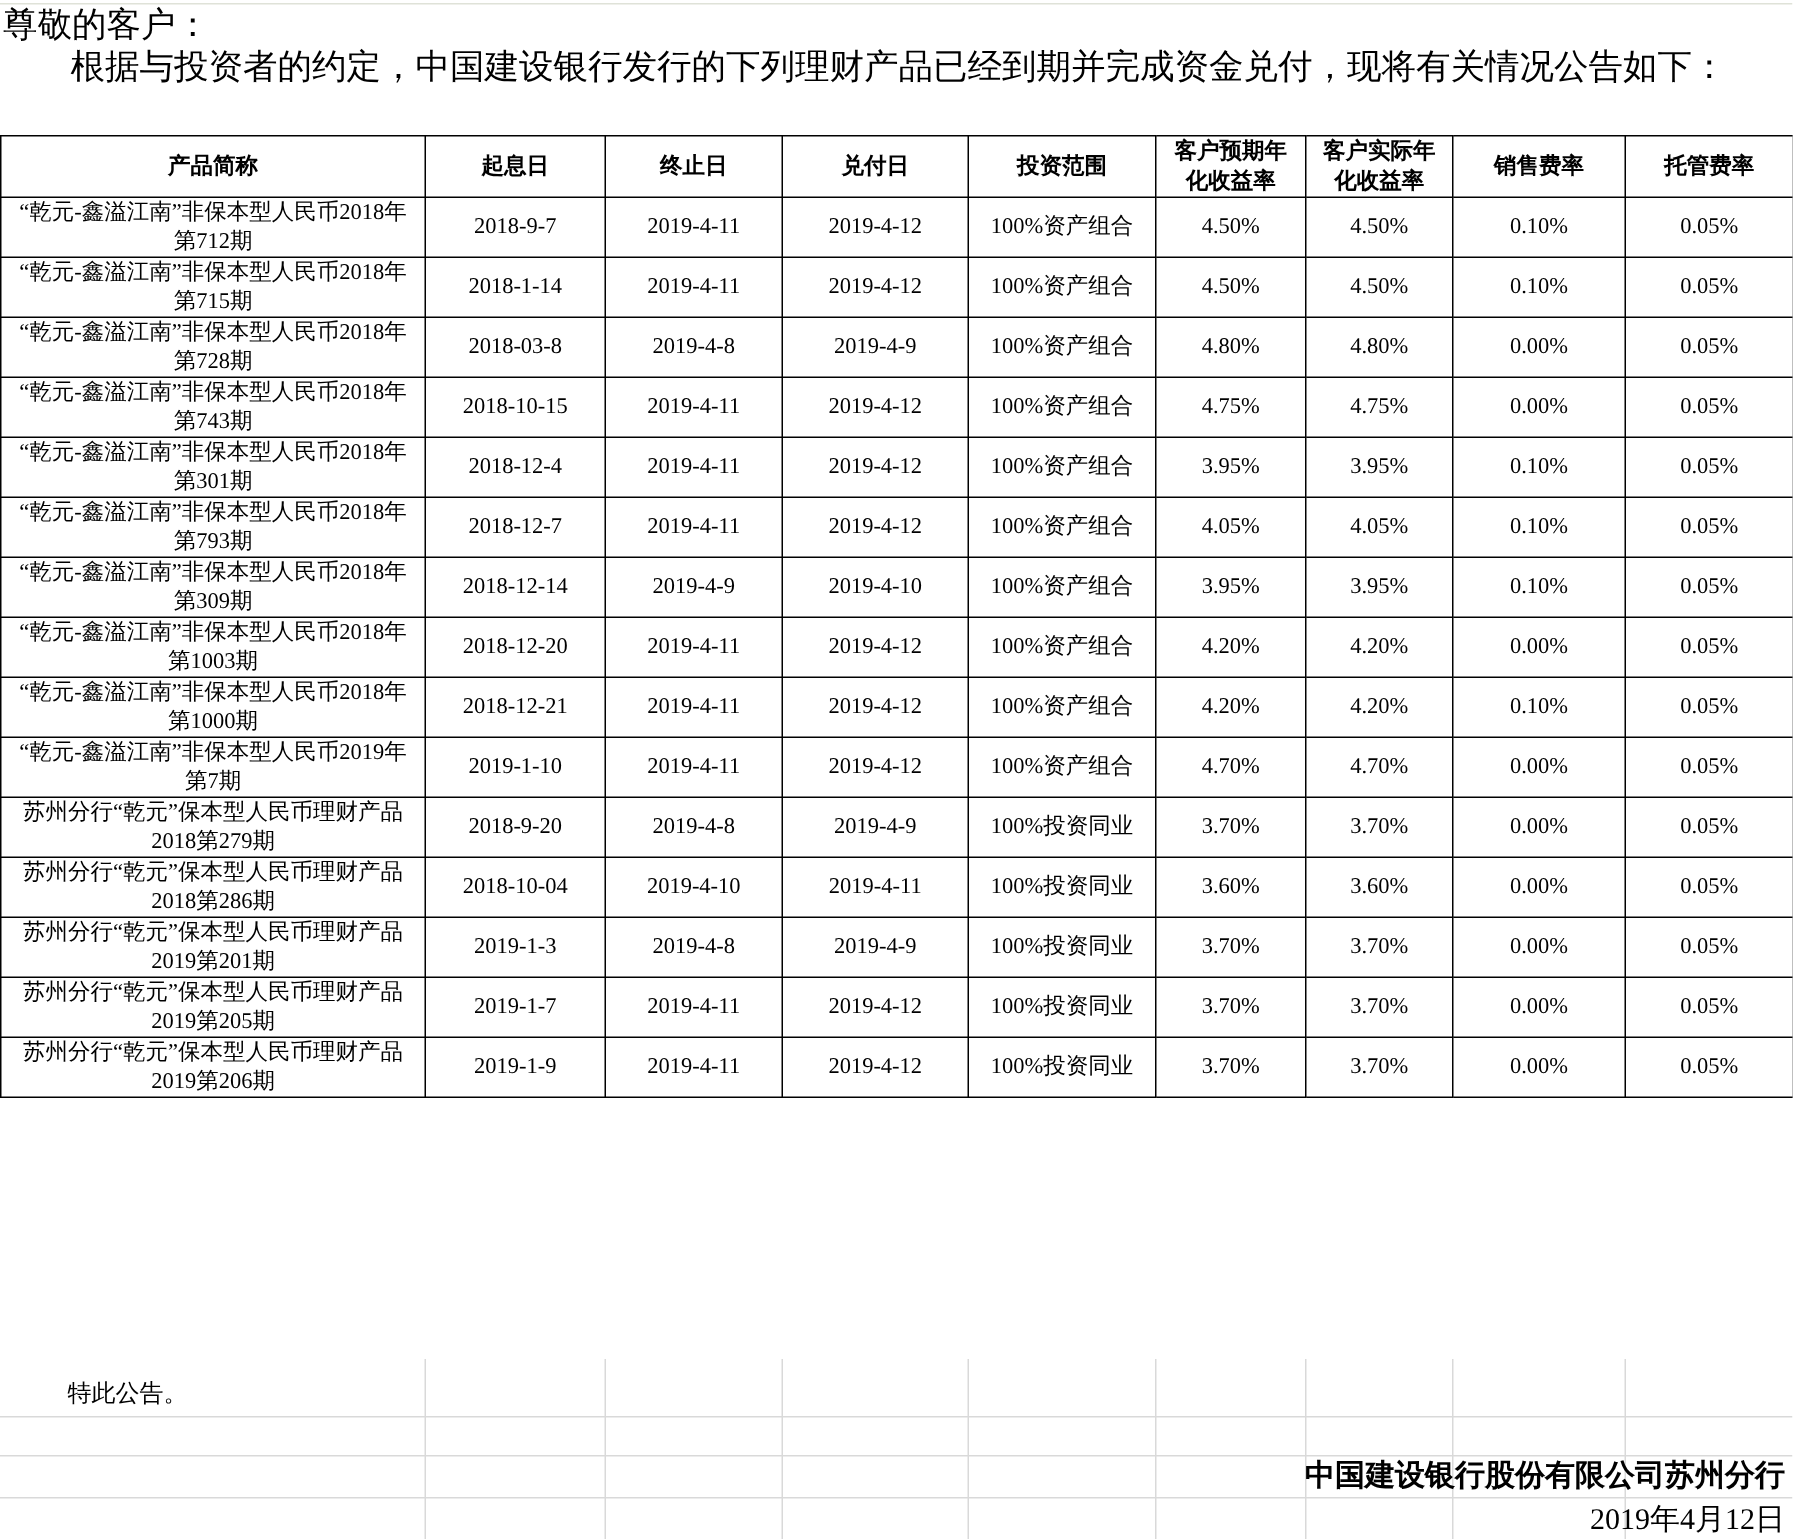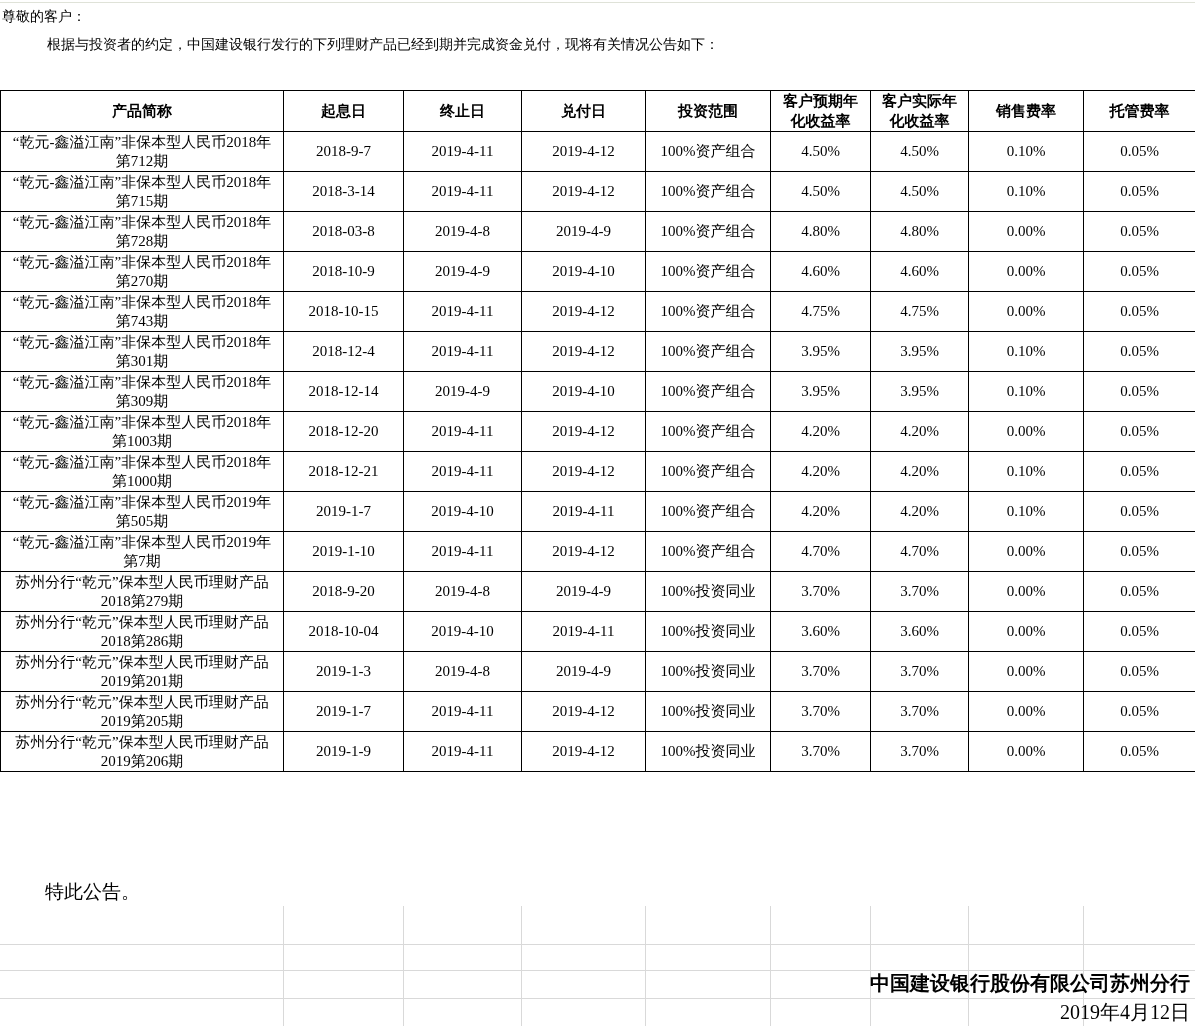--- a/index.html
+++ b/index.html
@@ -11,21 +11,21 @@
     color: #000000;
     font-family: "Liberation Serif", "DejaVu Serif", serif;
     overflow: hidden;
   }
 
   .intro {
     position: absolute;
     top: 3px;
     left: 2px;
     width: 1190px;
-    font-size: 14px;
+    font-size: 23px;
     line-height: 28px;
   }
   .intro .line2 { text-indent: 45px; }
 
   table.products {
     position: absolute;
     top: 90px;
     left: 0;
     width: 1195px;
     border-collapse: collapse;
@@ -46,23 +46,23 @@
     font-weight: bold;
     line-height: 20px;
   }
   table.products td { line-height: 19px; }
   table.products td.name-cell {
     overflow-wrap: break-word;
   }
 
   .closing {
     position: absolute;
-    top: 879px;
+    top: 919px;
     left: 45px;
-    font-size: 19px;
+    font-size: 16px;
   }
 
   .footer-issuer {
     position: absolute;
     top: 970px;
     right: 5px;
     font-size: 20px;
     font-weight: bold;
   }
   .footer-date {
@@ -143,70 +143,70 @@
         <td>2019-4-11</td>
         <td>2019-4-12</td>
         <td>100%资产组合</td>
         <td>4.50%</td>
         <td>4.50%</td>
         <td>0.10%</td>
         <td>0.05%</td>
       </tr>
       <tr>
         <td class="name-cell">“乾元-鑫溢江南”非保本型人民币2018年第715期</td>
-        <td>2018-3-14</td>
+        <td>2018-1-14</td>
         <td>2019-4-11</td>
         <td>2019-4-12</td>
         <td>100%资产组合</td>
         <td>4.50%</td>
         <td>4.50%</td>
         <td>0.10%</td>
         <td>0.05%</td>
       </tr>
       <tr>
         <td class="name-cell">“乾元-鑫溢江南”非保本型人民币2018年第728期</td>
         <td>2018-03-8</td>
         <td>2019-4-8</td>
         <td>2019-4-9</td>
         <td>100%资产组合</td>
         <td>4.80%</td>
         <td>4.80%</td>
         <td>0.00%</td>
         <td>0.05%</td>
       </tr>
       <tr>
-        <td class="name-cell">“乾元-鑫溢江南”非保本型人民币2018年第270期</td>
-        <td>2018-10-9</td>
-        <td>2019-4-9</td>
-        <td>2019-4-10</td>
-        <td>100%资产组合</td>
-        <td>4.60%</td>
-        <td>4.60%</td>
-        <td>0.00%</td>
-        <td>0.05%</td>
-      </tr>
-      <tr>
         <td class="name-cell">“乾元-鑫溢江南”非保本型人民币2018年第743期</td>
         <td>2018-10-15</td>
         <td>2019-4-11</td>
         <td>2019-4-12</td>
         <td>100%资产组合</td>
         <td>4.75%</td>
         <td>4.75%</td>
         <td>0.00%</td>
         <td>0.05%</td>
       </tr>
       <tr>
         <td class="name-cell">“乾元-鑫溢江南”非保本型人民币2018年第301期</td>
         <td>2018-12-4</td>
         <td>2019-4-11</td>
         <td>2019-4-12</td>
         <td>100%资产组合</td>
         <td>3.95%</td>
         <td>3.95%</td>
+        <td>0.10%</td>
+        <td>0.05%</td>
+      </tr>
+      <tr>
+        <td class="name-cell">“乾元-鑫溢江南”非保本型人民币2018年第793期</td>
+        <td>2018-12-7</td>
+        <td>2019-4-11</td>
+        <td>2019-4-12</td>
+        <td>100%资产组合</td>
+        <td>4.05%</td>
+        <td>4.05%</td>
         <td>0.10%</td>
         <td>0.05%</td>
       </tr>
       <tr>
         <td class="name-cell">“乾元-鑫溢江南”非保本型人民币2018年第309期</td>
         <td>2018-12-14</td>
         <td>2019-4-9</td>
         <td>2019-4-10</td>
         <td>100%资产组合</td>
         <td>3.95%</td>
@@ -230,31 +230,20 @@
         <td>2018-12-21</td>
         <td>2019-4-11</td>
         <td>2019-4-12</td>
         <td>100%资产组合</td>
         <td>4.20%</td>
         <td>4.20%</td>
         <td>0.10%</td>
         <td>0.05%</td>
       </tr>
       <tr>
-        <td class="name-cell">“乾元-鑫溢江南”非保本型人民币2019年第505期</td>
-        <td>2019-1-7</td>
-        <td>2019-4-10</td>
-        <td>2019-4-11</td>
-        <td>100%资产组合</td>
-        <td>4.20%</td>
-        <td>4.20%</td>
-        <td>0.10%</td>
-        <td>0.05%</td>
-      </tr>
-      <tr>
         <td class="name-cell">“乾元-鑫溢江南”非保本型人民币2019年第7期</td>
         <td>2019-1-10</td>
         <td>2019-4-11</td>
         <td>2019-4-12</td>
         <td>100%资产组合</td>
         <td>4.70%</td>
         <td>4.70%</td>
         <td>0.00%</td>
         <td>0.05%</td>
       </tr>

